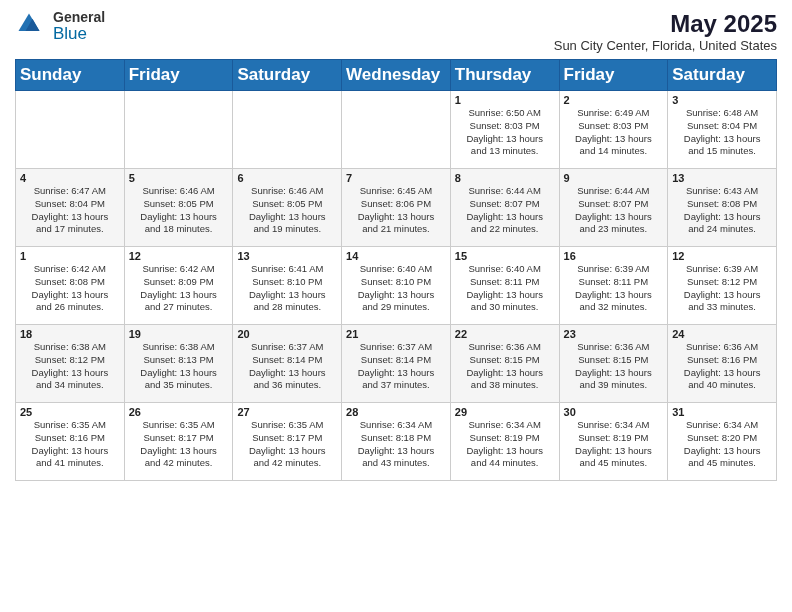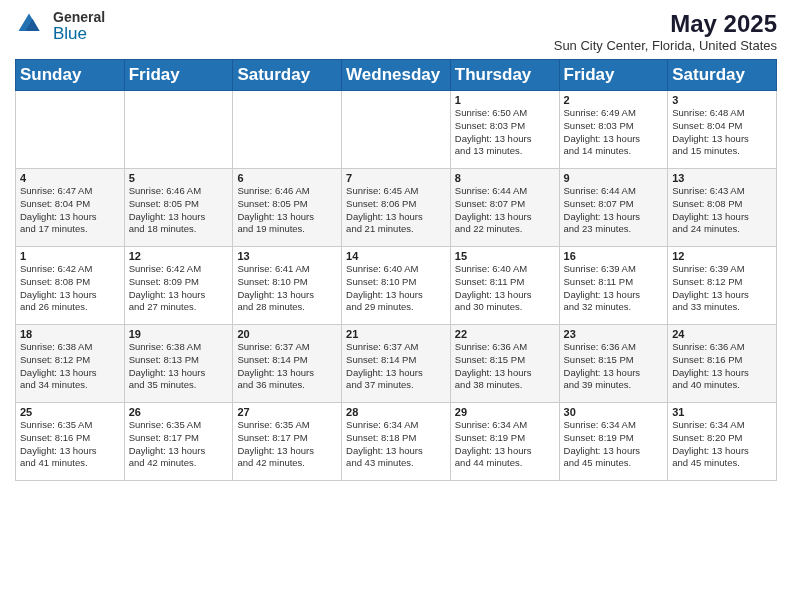--- a/index.html
+++ b/index.html
@@ -86,20 +86,21 @@
       font-weight: bold;
       font-size: 11px;
       color: #222;
       display: block;
       margin-bottom: 1px;
     }
     .day-info {
       font-size: 9.5px;
       color: #333;
       line-height: 1.35;
+      text-align: center;
     }
     .empty {
       background: #fff !important;
     }
   </style>
 </head>
 <body>
 
 <div class="page">
   <div class="header">

